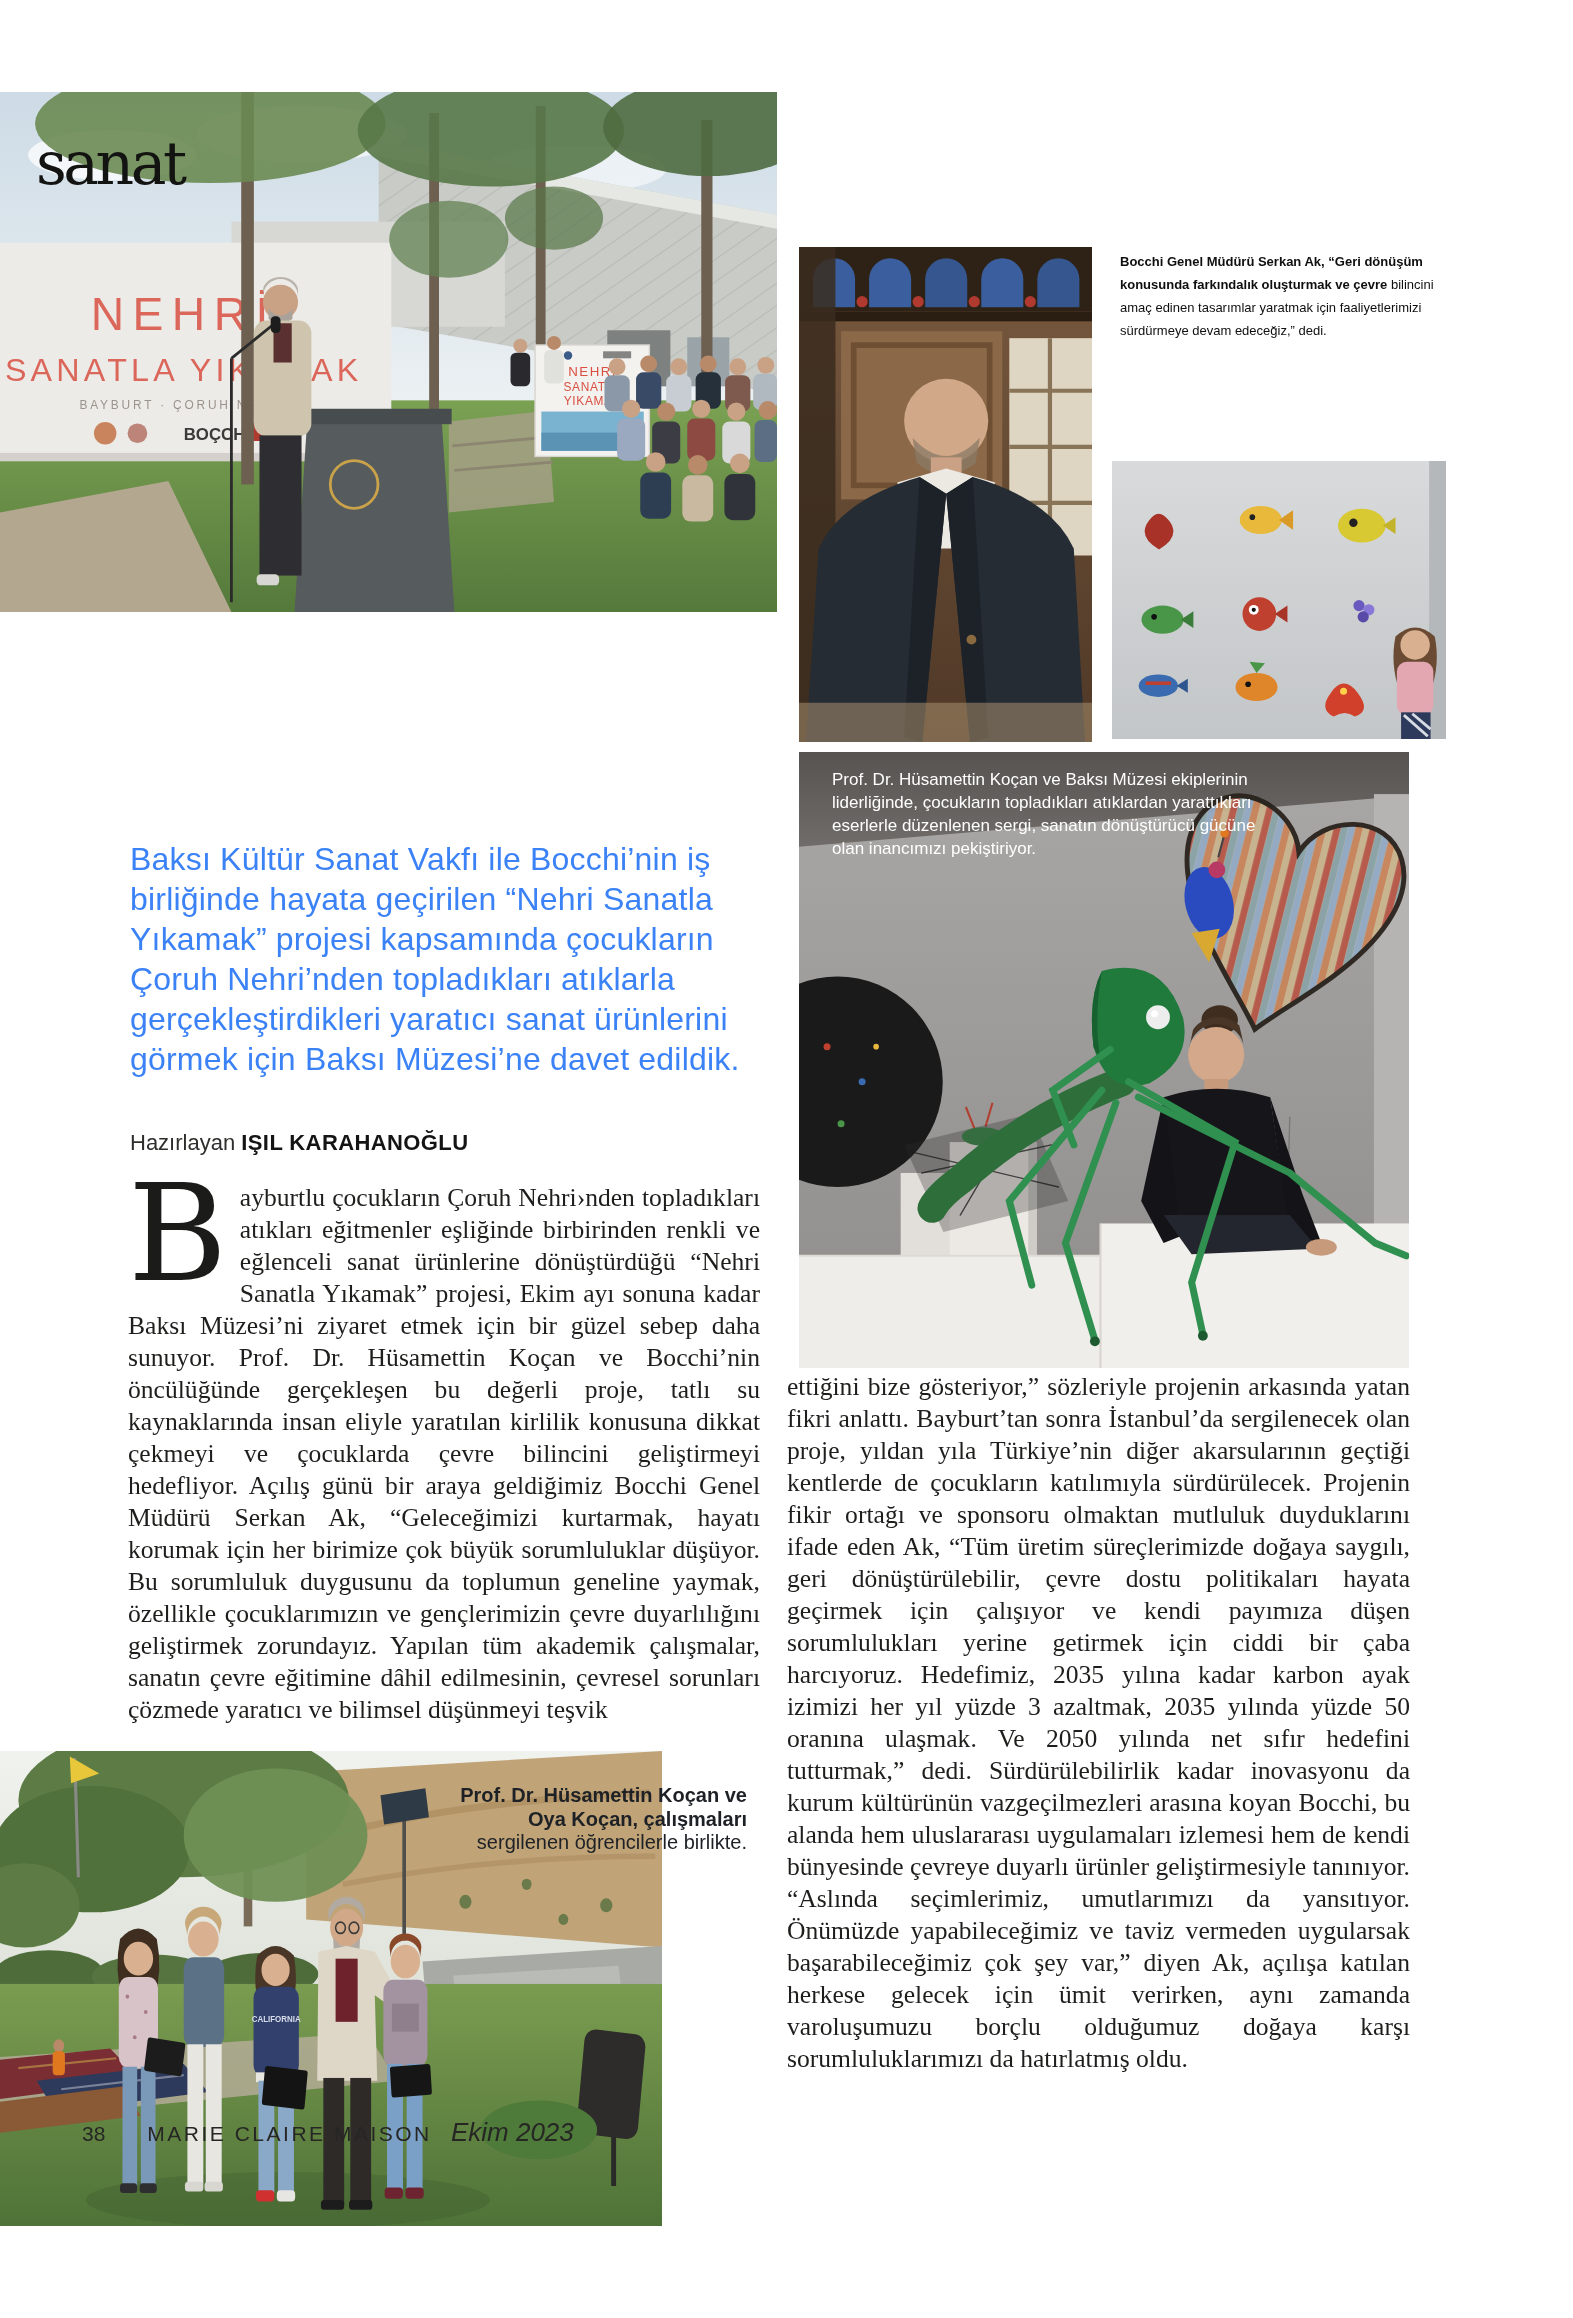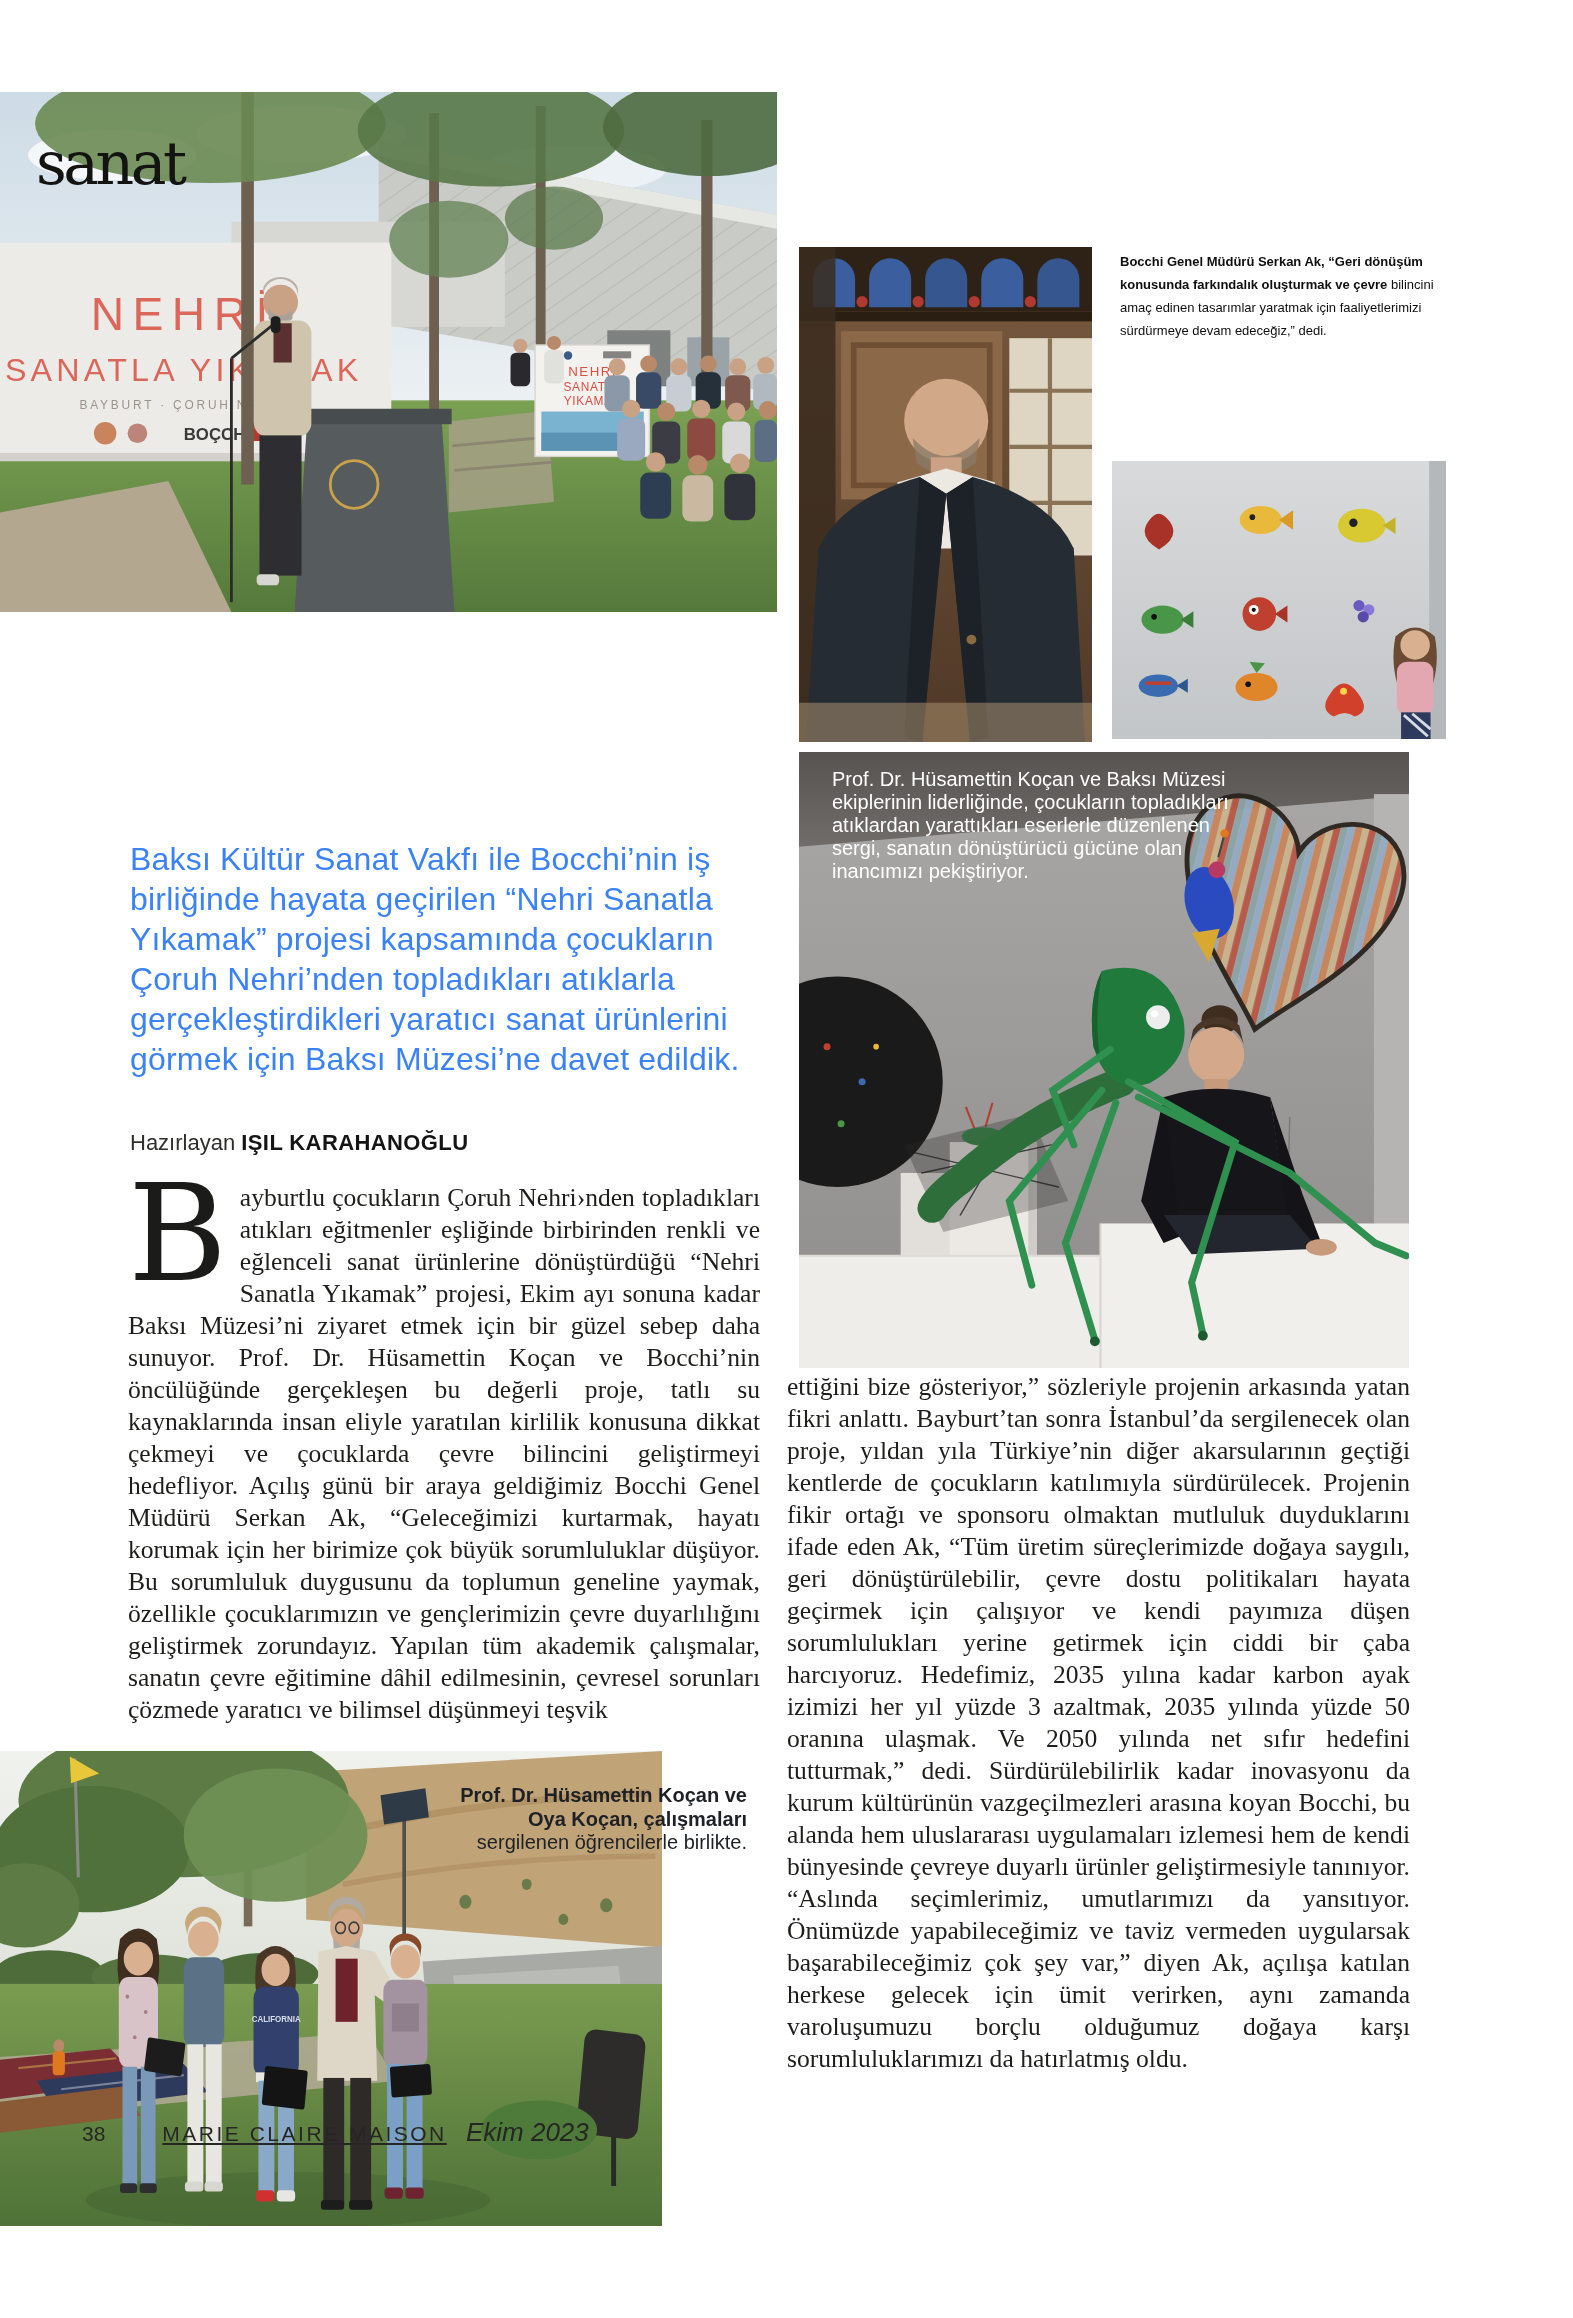--- a/index.html
+++ b/index.html
@@ -21,29 +21,29 @@
   .byline{font-family:"Liberation Sans",sans-serif;font-size:22px;color:#2e2e2c;}
   .byline .name{font-weight:700;color:#141414;letter-spacing:0.4px;}
 
   .bodytext{font-family:"Liberation Serif",serif;font-size:25.6px;line-height:32px;
             text-align:justify;color:#1e1e1c;}
   .dropcap{float:left;font-family:"DejaVu Serif",serif;font-size:135px;line-height:95px;
            height:95px;margin:4.2px 12.6px 0 0;color:#1b1b19;}
 
   .cap{font-family:"Liberation Sans",sans-serif;font-size:13px;line-height:23px;color:#0f0f0f;}
   .cap .b{font-weight:700;}
-  .cap-white{font-family:"Liberation Sans",sans-serif;font-size:20px;line-height:23px;color:#ffffff;}
+  .cap-white{font-family:"Liberation Sans",sans-serif;font-size:17px;line-height:23px;color:#ffffff;}
   .cap-right{font-family:"Liberation Sans",sans-serif;font-size:20px;line-height:23.5px;
              color:#1d2126;text-align:right;}
   .cap-right .b{font-weight:700;}
 
   .footer{display:flex;align-items:baseline;font-family:"Liberation Sans",sans-serif;
           font-size:21px;color:#262624;}
   .footer .num{}
-  .footer .brand{letter-spacing:2.5px;margin-left:49px;text-decoration:underline;}
+  .footer .brand{letter-spacing:2.5px;margin-left:34px;}
   .footer .issue{font-family:Liberation Sans, sans-serif;font-style:italic;font-size:26px;margin-left:11.2px;}
 </style>
 </head>
 <body>
 
 <div class="page">
 
   <div class="photo" style="left:0;top:92px;width:777px;height:520px;">
     <svg viewBox="0 0 1108 742" preserveAspectRatio="none">
       <defs>

